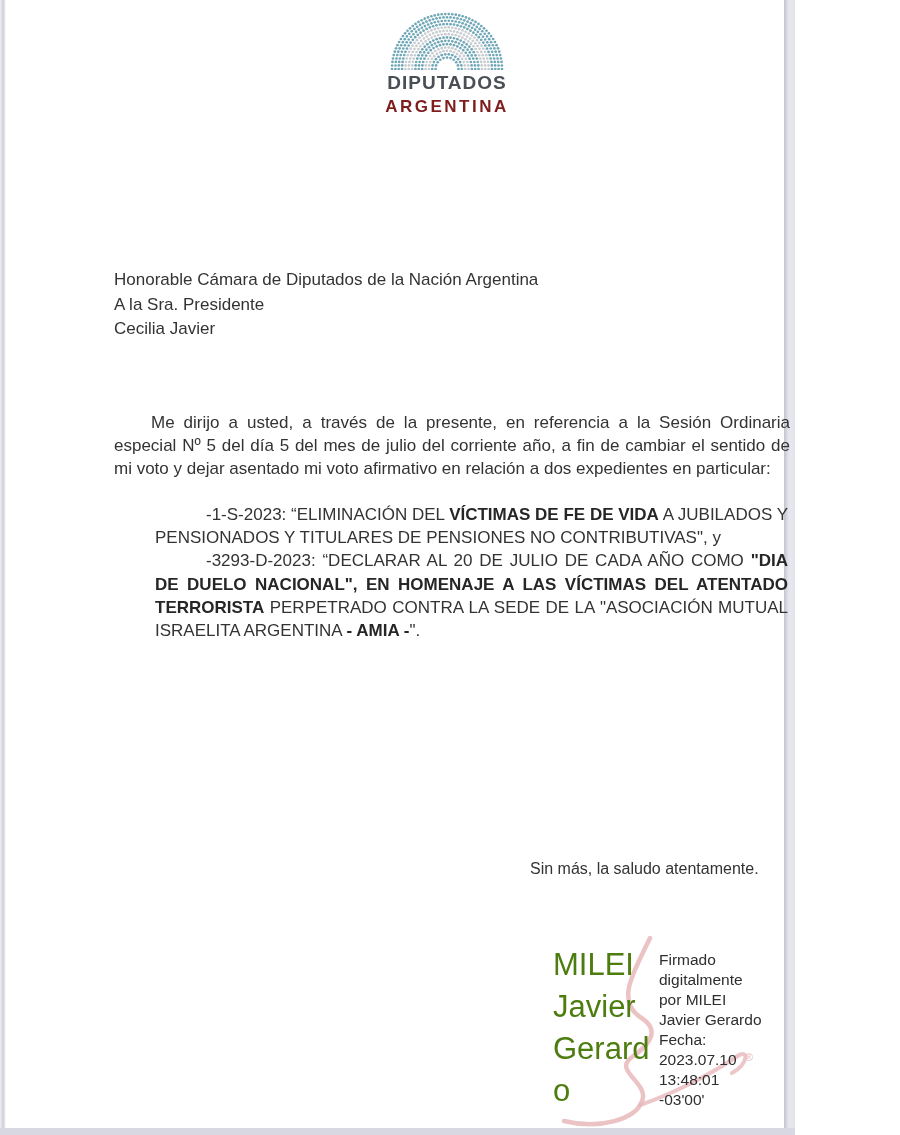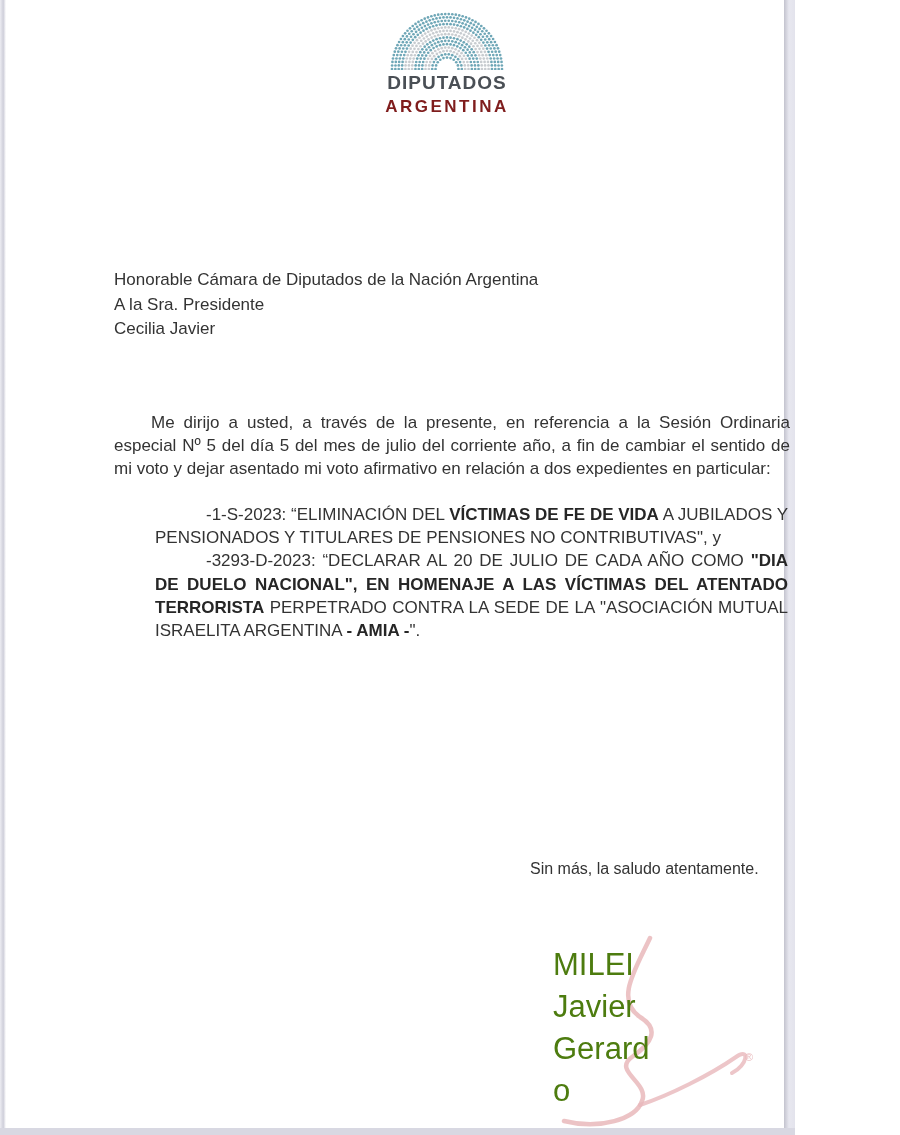--- a/index.html
+++ b/index.html
@@ -503,14 +503,22 @@
 Javier
 Gerard
 o</div>
 
   <svg class="sig-flourish" width="250" height="210" viewBox="0 0 250 210">
     <path d="M110,13 C95,45 75,75 100,92 C120,104 112,118 92,132 C72,146 110,158 102,176 C96,194 60,205 24,196" fill="none" stroke="#e9b8bb" stroke-width="4.5" stroke-linecap="round" opacity="0.85"></path>
     <path d="M100,180 C130,170 170,150 196,132 C210,122 208,140 192,148" fill="none" stroke="#e9b8bb" stroke-width="4" stroke-linecap="round" opacity="0.8"></path>
     <text x="205" y="136" font-size="11" fill="#e9b8bb" opacity="0.9">®</text>
   </svg>
 
+  <div class="sig-stamp">Firmado
+digitalmente
+por MILEI
+Javier Gerardo
+Fecha:
+2023.07.10
+13:48:01
+-03'00'</div>
 
 </div>
 
 </body></html>

